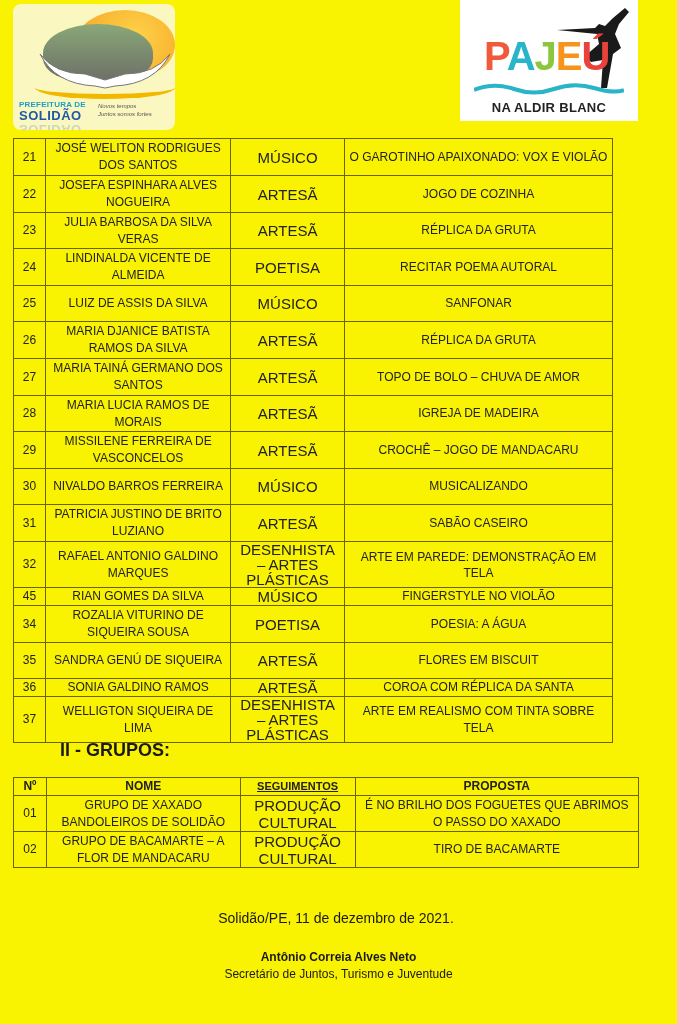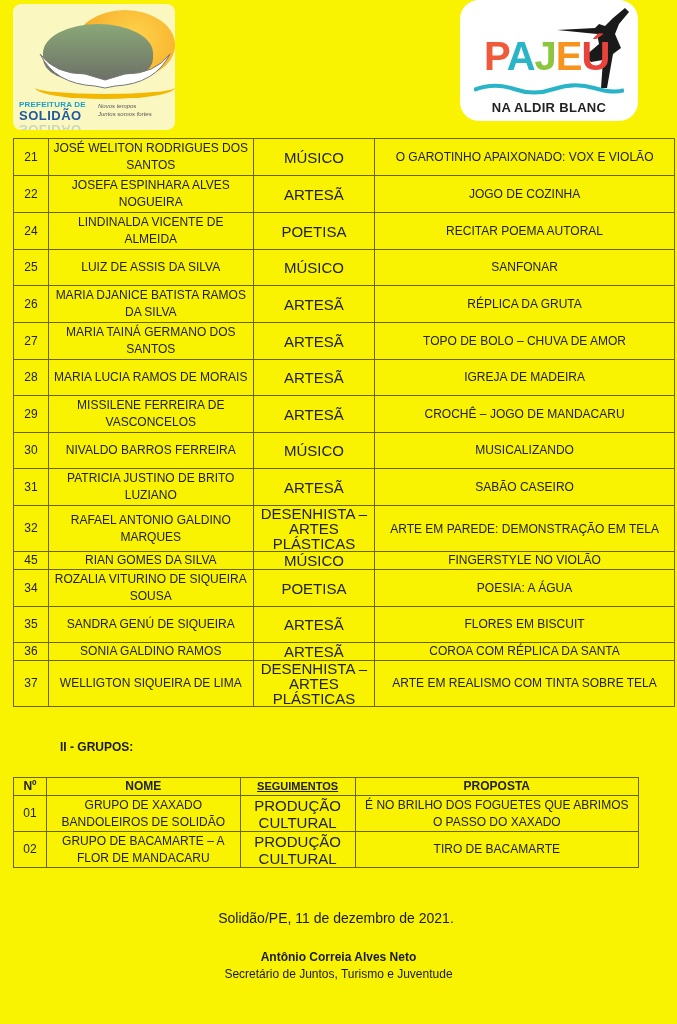--- a/index.html
+++ b/index.html
@@ -42,21 +42,20 @@
       position: absolute; left: 6px; top: 118px; font-size: 13px; font-weight: bold;
       color: #1c5aa8; opacity: 0.2; transform: scaleY(-1); letter-spacing: 0.5px;
     }
     .logo-left .motto {
       position: absolute; left: 85px; top: 98px; font-size: 6px; font-style: italic;
       color: #555; line-height: 8px; width: 72px;
     }
     .logo-right {
       position: absolute; left: 460px; top: 0px; width: 178px; height: 121px;
       background: #ffffff;
-      border-radius: 19px;
     }
     .logo-right .pajeu {
       position: absolute; left: 24px; top: 34px; font-size: 40px; font-weight: bold;
       letter-spacing: -1px; line-height: 44px;
     }
     .logo-right .pajeu span:nth-child(1) { color: #f05a3a; }
     .logo-right .pajeu span:nth-child(2) { color: #2ab4c8; }
     .logo-right .pajeu span:nth-child(3) { color: #8cc63f; }
     .logo-right .pajeu span:nth-child(4) { color: #f7941d; }
     .logo-right .pajeu span:nth-child(5) { color: #e8423a; }
@@ -75,26 +74,26 @@
       position: absolute; border-collapse: collapse;
       font-size: 12px; color: #222;
     }
     table.doc td, table.doc th {
       border: 1px solid #6b6300; padding: 0 4px; text-align: center;
       vertical-align: middle; line-height: 17px;
     }
     table.doc .num { font-weight: normal; }
     table.doc .name { font-weight: normal; }
     table.doc .seg { font-size: 15px; }
-    #t1 { left: 13px; top: 138px; width: 662px; padding-left: 32px; }
+    #t1 { left: 13px; top: 138px; width: 600px; padding-left: 32px; }
     #t1 col.c1 { width: 33px; } #t1 col.c2 { width: 194px; }
     #t1 col.c3 { width: 115px; } #t1 col.c4 { width: 284px; }
 
     .section-title {
-      position: absolute; left: 60px; top: 740px; font-size: 12px; font-weight: bold;
+      position: absolute; left: 60px; top: 740px; font-size: 18px; font-weight: bold;
     }
     #t2 { left: 13px; top: 777px; width: 626px; }
     #t2 col.c1 { width: 33px; } #t2 col.c2 { width: 194px; }
     #t2 col.c3 { width: 115px; } #t2 col.c4 { width: 284px; }
     #t2 th { font-weight: bold; font-size: 12px; line-height: 17px; }
     #t2 th.seghead { font-size: 11px; text-decoration: underline; }
 
     .place-date {
       position: absolute; left: 0; width: 672px; top: 910px; text-align: center; font-size: 14px;
     }
@@ -151,20 +150,26 @@
       <td class="name">JOSÉ WELITON RODRIGUES DOS SANTOS</td>
       <td class="seg">MÚSICO</td>
       <td>O GAROTINHO APAIXONADO: VOX E VIOLÃO</td>
     </tr>
     <tr style="height:37px">
       <td class="num">22</td>
       <td class="name">JOSEFA ESPINHARA ALVES NOGUEIRA</td>
       <td class="seg">ARTESÃ</td>
       <td>JOGO DE COZINHA</td>
     </tr>
+    <tr style="height:36px">
+      <td class="num">23</td>
+      <td class="name">JULIA BARBOSA DA SILVA VERAS</td>
+      <td class="seg">ARTESÃ</td>
+      <td>RÉPLICA DA GRUTA</td>
+    </tr>
     <tr style="height:37px">
       <td class="num">24</td>
       <td class="name">LINDINALDA VICENTE DE ALMEIDA</td>
       <td class="seg">POETISA</td>
       <td>RECITAR POEMA AUTORAL</td>
     </tr>
     <tr style="height:36px">
       <td class="num">25</td>
       <td class="name">LUIZ DE ASSIS DA SILVA</td>
       <td class="seg">MÚSICO</td>

